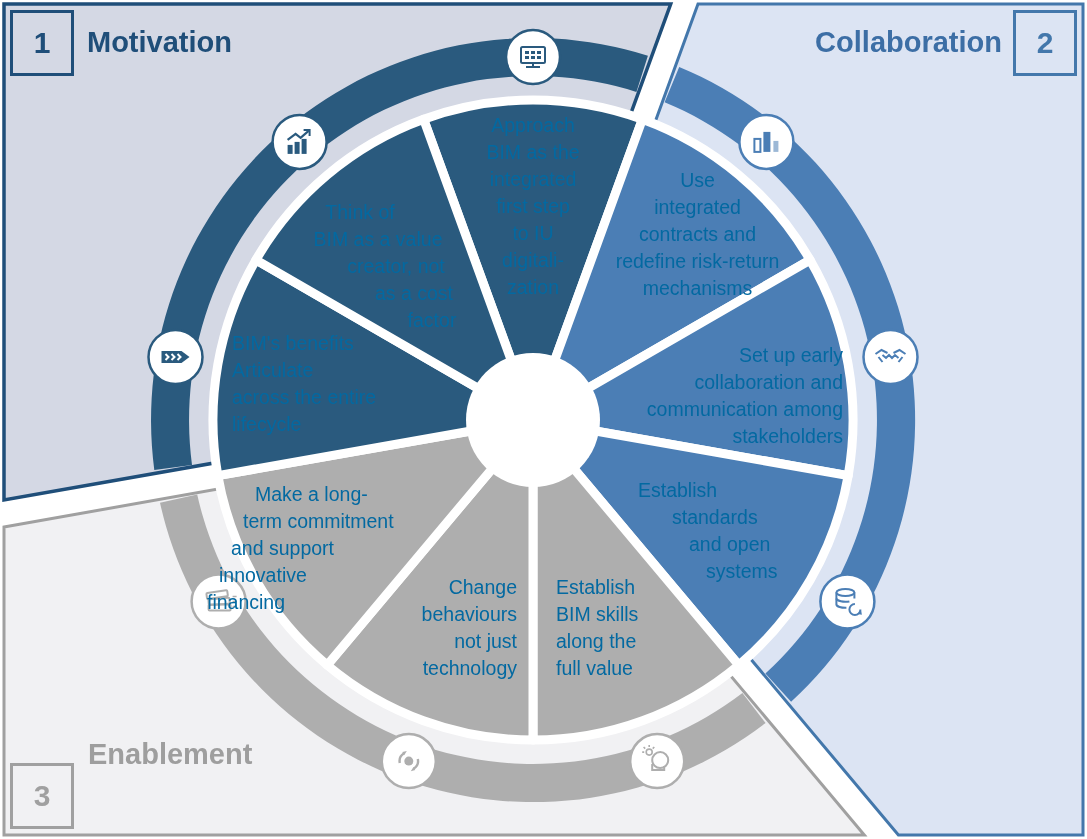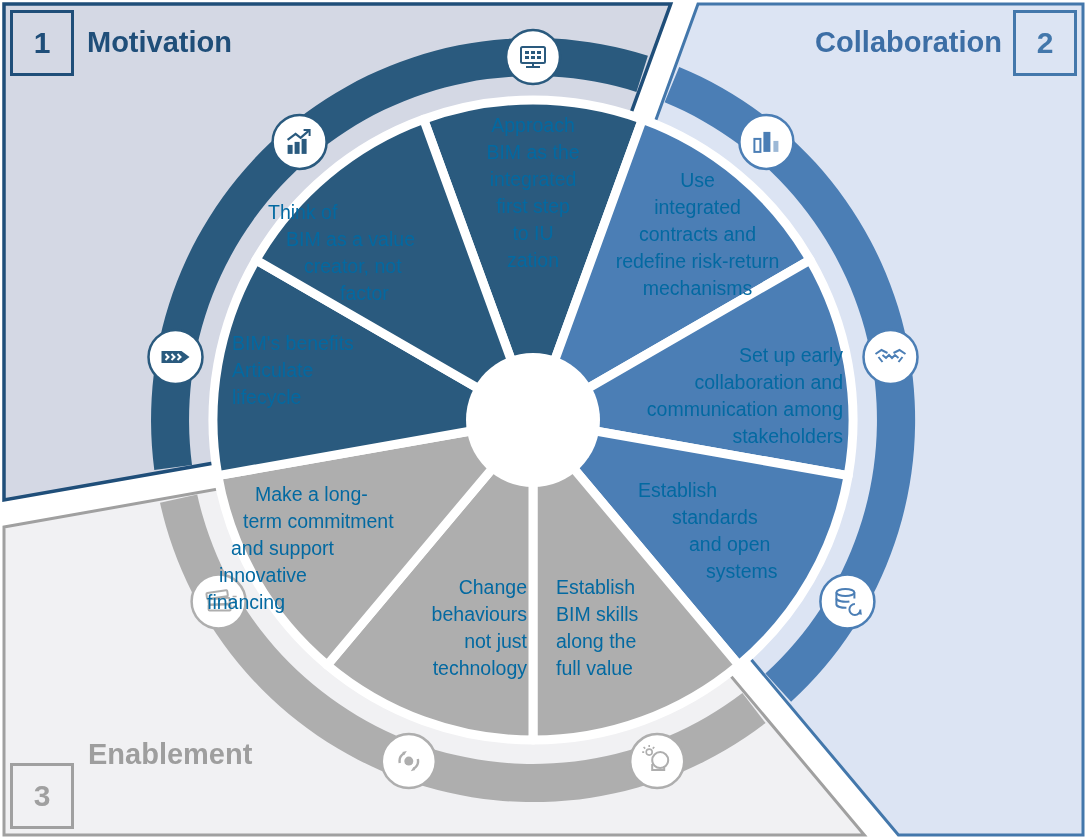--- a/index.html
+++ b/index.html
@@ -29,25 +29,25 @@
 
   
   .wlabel{position:absolute;color:#0369a1;font-size:19.5px;line-height:27px;}
   .tline{position:relative;white-space:nowrap;}
   #lbl-approach{left:438px;top:112px;width:190px;text-align:center;}
   #lbl-use{left:595px;top:167px;width:205px;text-align:center;}
   #lbl-setup{left:603px;top:342px;width:240px;text-align:right;}
   #lbl-data{left:638px;top:477px;width:170px;text-align:left;}
   #lbl-data .tline{left:calc(var(--i) * 17px);}
   #lbl-skills{left:556px;top:574px;width:140px;text-align:left;}
-  #lbl-change{left:327px;top:574px;width:200px;text-align:right;}
+  #lbl-change{left:317px;top:574px;width:200px;text-align:right;}
   #lbl-longterm{left:255px;top:481px;width:220px;text-align:left;}
   #lbl-longterm .tline{left:calc(var(--i) * -12px);}
   #lbl-articulate{left:232px;top:330px;width:210px;text-align:left;}
-  #lbl-think{left:268px;top:199px;width:184px;text-align:left;}
+  #lbl-think{left:268px;top:199px;width:184px;text-align:center;}
   #lbl-think .tline{left:calc(var(--i) * 18px);}
 
   
   .numbox{position:absolute;width:58px;height:60px;border-style:solid;border-width:3px;
           text-align:center;line-height:60px;font-size:30px;font-weight:bold;}
   .numbox.m{border-color:var(--m_accent);color:var(--m_accent);}
   .numbox.c{border-color:var(--c_accent);color:var(--c_accent);}
   .numbox.e{border-color:var(--e_accent);color:var(--e_accent);}
   .sectitle{position:absolute;font-size:29px;font-weight:bold;white-space:nowrap;}
   #nb1{left:10px;top:10px;} #t1{left:87px;top:26px;color:var(--m_accent);}
@@ -178,20 +178,21 @@
     </g>
   </g>
 </svg>
 
   <div class="wlabel" id="lbl-approach">
       <div class="tline" style="--i: 0;">Approach</div>
       <div class="tline" style="--i: 1;">BIM as the</div>
       <div class="tline" style="--i: 2;">integrated</div>
       <div class="tline" style="--i: 3;">first step</div>
       <div class="tline" style="--i: 4;">to IU</div>
+      <div class="tline" style="--i: 5;">digitali-</div>
       <div class="tline" style="--i: 6;">zation</div>
     </div>
   <div class="wlabel" id="lbl-use">
       <div class="tline" style="--i: 0;">Use</div>
       <div class="tline" style="--i: 1;">integrated</div>
       <div class="tline" style="--i: 2;">contracts and</div>
       <div class="tline" style="--i: 3;">redefine risk-return</div>
       <div class="tline" style="--i: 4;">mechanisms</div>
     </div>
   <div class="wlabel" id="lbl-setup">
@@ -221,26 +222,28 @@
   <div class="wlabel" id="lbl-longterm">
       <div class="tline" style="--i: 0;">Make a long-</div>
       <div class="tline" style="--i: 1;">term commitment</div>
       <div class="tline" style="--i: 2;">and support</div>
       <div class="tline" style="--i: 3;">innovative</div>
       <div class="tline" style="--i: 4;">financing</div>
     </div>
   <div class="wlabel" id="lbl-articulate">
       <div class="tline" style="--i: 1;">BIM's benefits</div>
       <div class="tline" style="--i: 0;">Articulate</div>
+      <div class="tline" style="--i: 2;">across the entire</div>
       <div class="tline" style="--i: 3;">lifecycle</div>
     </div>
   <div class="wlabel" id="lbl-think">
       <div class="tline" style="--i: 0;">Think of</div>
       <div class="tline" style="--i: 1;">BIM as a value</div>
       <div class="tline" style="--i: 2;">creator, not</div>
+      <div class="tline" style="--i: 3;">as a cost</div>
       <div class="tline" style="--i: 4;">factor</div>
     </div>
 
   <div class="numbox m" id="nb1">1</div>
   <div class="sectitle" id="t1">Motivation</div>
 
   <div class="numbox c" id="nb2">2</div>
   <div class="sectitle" id="t2">Collaboration</div>
 
   <div class="numbox e" id="nb3">3</div>

